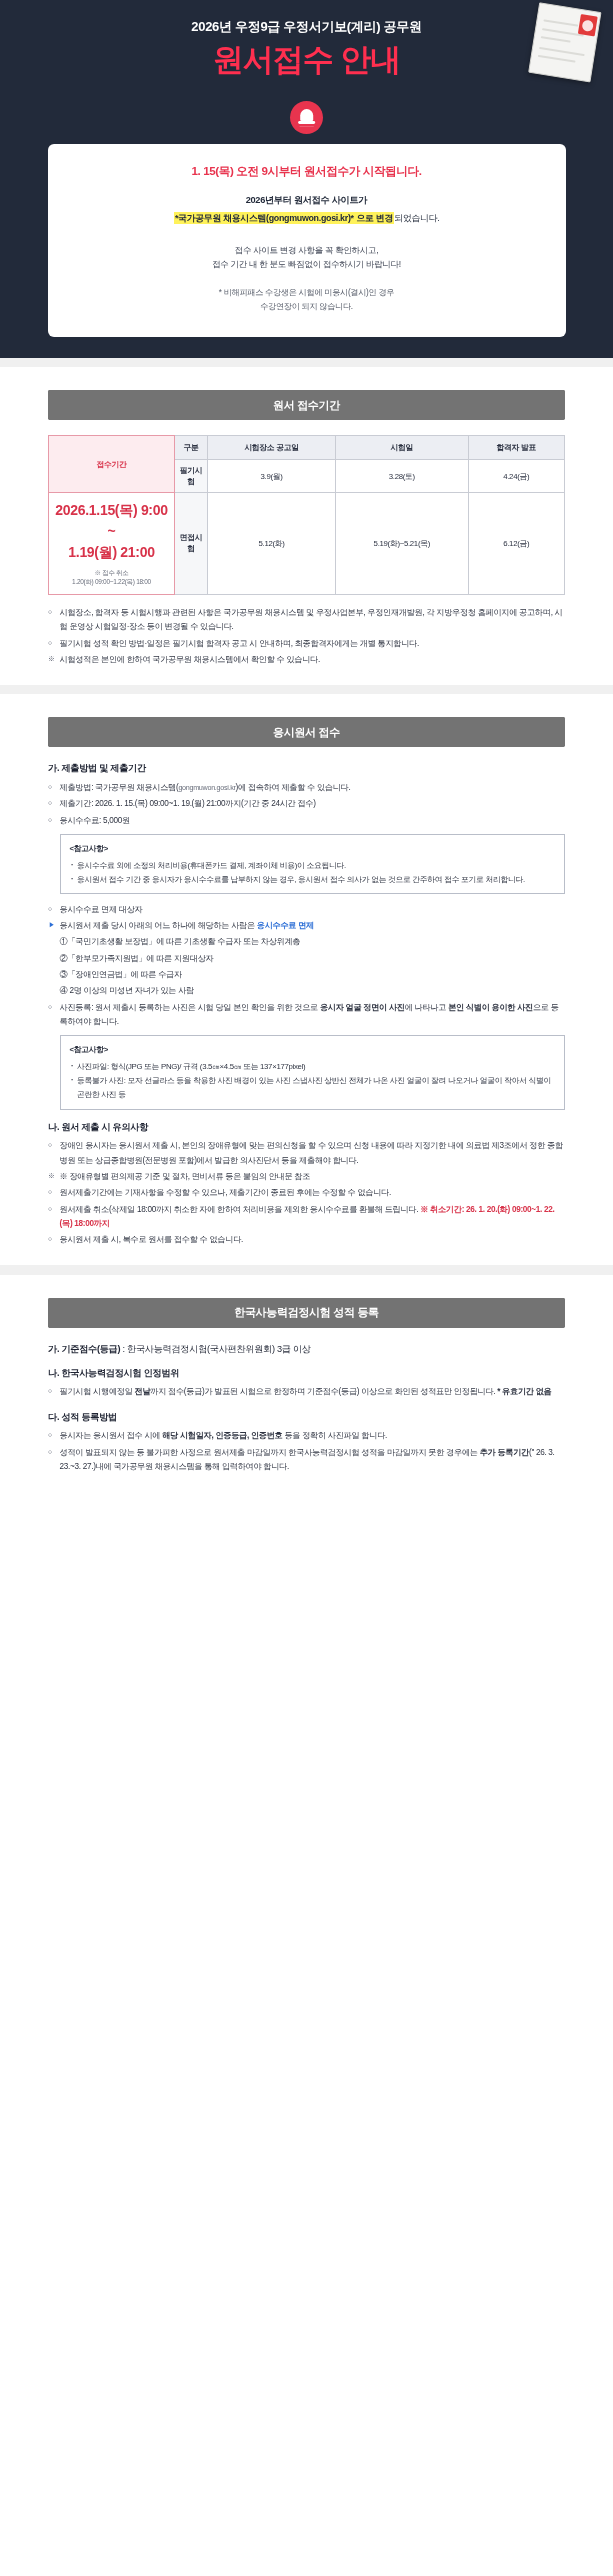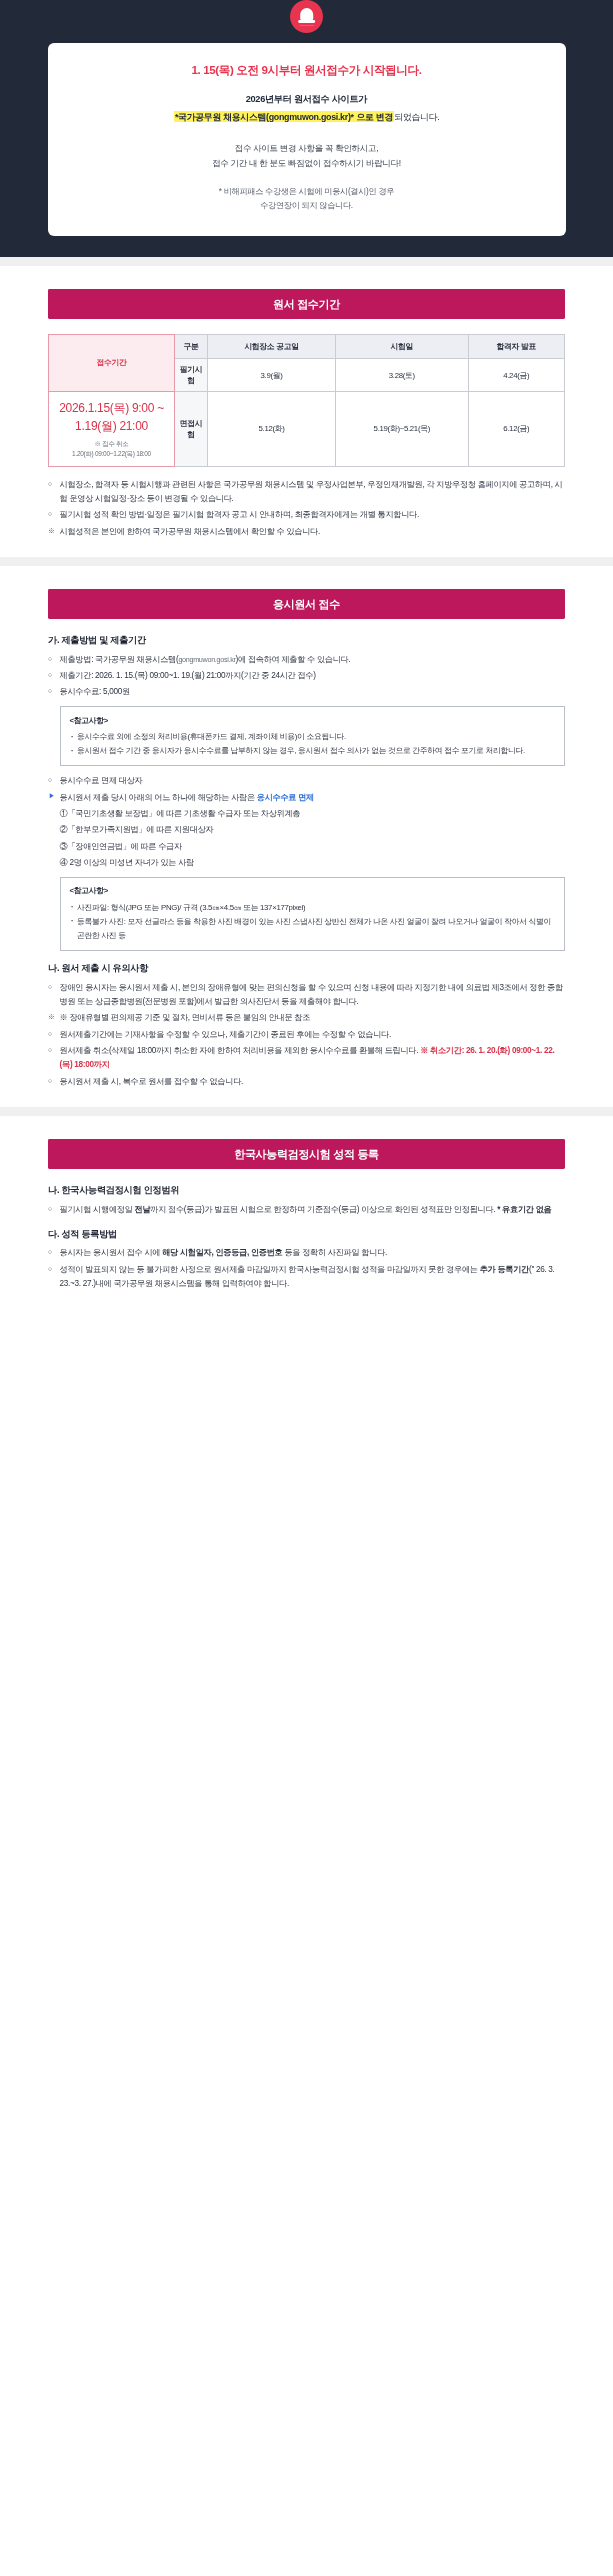--- a/index.html
+++ b/index.html
@@ -156,21 +156,21 @@
   .notice-l6 {
     font-size: 8.2px;
     color: #555b68;
     letter-spacing: -0.3px;
     line-height: 1.7;
   }
 
   
   .section { padding: 0 48px; }
   .sec-head {
-    background: #be185d;
+    background: #737373;
     color: #ffffff;
     text-align: center;
     font-size: 11px;
     font-weight: bold;
     letter-spacing: -0.3px;
     padding: 7.5px 0;
     margin: 23px 0 15px 0;
     border-radius: 1.4px;
   }
   .band { height: 9.5px; background: #f0f0f0; }
@@ -204,22 +204,22 @@
   }
   .period-cell {
     background: #ffffff;
     border-color: #e79aa8 !important;
     width: 126px;
     vertical-align: middle;
     padding: 6.8px 4.1px !important;
   }
   .period-main {
     color: #d8334a;
-    font-weight: normal;
-    font-size: 12px;
+    font-weight: bold;
+    font-size: 14px;
     line-height: 1.5;
   }
   .period-sub {
     color: #6a6f7c;
     font-size: 6.5px;
     line-height: 1.5;
     margin-top: 4.8px;
   }
   .rowlabel { background: #f6f7f9; font-weight: bold; width: 33px; }
 
@@ -297,20 +297,35 @@
   }
   .small-gray { color: #6a6f7c; font-size: 7.2px; }
 
   .foot-space { height: 20.4px; }
 </style>
 </head>
 <body>
 
 <div class="page">
 
+  <div class="hero">
+    <div class="hero-envelope">
+      <div class="env-body"></div>
+      <div class="env-line" style="top:16.4px; width:35px;"></div>
+      <div class="env-line" style="top:24.5px; width:42px;"></div>
+      <div class="env-line" style="top:33px; width:30px;"></div>
+      <div class="env-line" style="top:44px; width:46px;"></div>
+      <div class="env-line" style="top:52px; width:38px;"></div>
+      <div class="env-stamp">
+          <div class="env-stamp-inner"></div>
+        </div>
+    </div>
+    <div class="hero-sub">2026년 우정9급 우정서기보(계리) 공무원</div>
+    <div class="hero-title">원서접수 안내</div>
+  </div>
 
   <div class="notice-wrap">
     <div class="bell-wrap">
       <div class="bell"></div>
     </div>
     <div class="notice-card">
       <div class="notice-l1">1. 15(목) 오전 9시부터 원서접수가 시작됩니다.</div>
       <div class="notice-l2">2026년부터 원서접수 사이트가</div>
       <div class="notice-l3">
         <span class="hl-yellow">*국가공무원 채용시스템(gongmuwon.gosi.kr)*</span><span class="hl-yellow bold">으로 변경</span><span>되었습니다.</span>
@@ -388,20 +403,23 @@
 
     <ul class="notes">
       <li class="circ">응시수수료 면제 대상자</li>
       <li class="tri sub-indent">
         <span>응시원서 제출 당시 아래의 어느 하나에 해당하는 사람은 </span><span class="blue">응시수수료 면제</span>
       </li>
       <li class="plain sub-indent">①「국민기초생활 보장법」에 따른 기초생활 수급자 또는 차상위계층</li>
       <li class="plain sub-indent">②「한부모가족지원법」에 따른 지원대상자</li>
       <li class="plain sub-indent">③「장애인연금법」에 따른 수급자</li>
       <li class="plain sub-indent">④ 2명 이상의 미성년 자녀가 있는 사람</li>
+      <li class="circ">
+        <span>사진등록: 원서 제출시 등록하는 사진은 시험 당일 본인 확인을 위한 것으로 </span><span class="bold">응시자 얼굴 정면이 사진</span><span>에 나타나고 </span><span class="bold">본인 식별이 용이한 사진</span><span>으로 등록하여야 합니다.</span>
+      </li>
     </ul>
 
     <div class="refbox">
       <div class="rb-title">&lt;참고사항&gt;</div>
       <div class="rb-li">사진파일: 형식(JPG 또는 PNG)/ 규격 (3.5㎝×4.5㎝ 또는 137×177pixel)</div>
       <div class="rb-li">등록불가 사진: 모자 선글라스 등을 착용한 사진 배경이 있는 사진 스냅사진 상반신 전체가 나온 사진 얼굴이 잘려 나오거나 얼굴이 작아서 식별이 곤란한 사진 등</div>
     </div>
 
     <div class="subhead">나. 원서 제출 시 유의사항</div>
 
@@ -415,20 +433,25 @@
       </li>
       <li class="circ">응시원서 제출 시, 복수로 원서를 접수할 수 없습니다.</li>
     </ul>
   </div>
 
   <div class="band" style="margin-top:17.7px;"></div>
 
   <div class="section">
     <div class="sec-head">한국사능력검정시험 성적 등록</div>
 
+    <div class="subhead subhead-first">
+      <span>가. 기준점수(등급)</span>
+      <span style="font-weight:normal;">: </span>
+      <span style="font-weight:normal;">한국사능력검정시험(국사편찬위원회) 3급 이상</span>
+    </div>
 
     <div class="subhead">나. 한국사능력검정시험 인정범위</div>
     <ul class="notes">
       <li class="circ">
         <span>필기시험 시행예정일 </span><span class="bold">전날</span><span>까지 점수(등급)가 발표된 시험으로 한정하며 기준점수(등급) 이상으로 화인된 성적표만 인정됩니다. </span><span class="bold">* 유효기간 없음</span>
       </li>
     </ul>
 
     <div class="subhead">다. 성적 등록방법</div>
     <ul class="notes">

